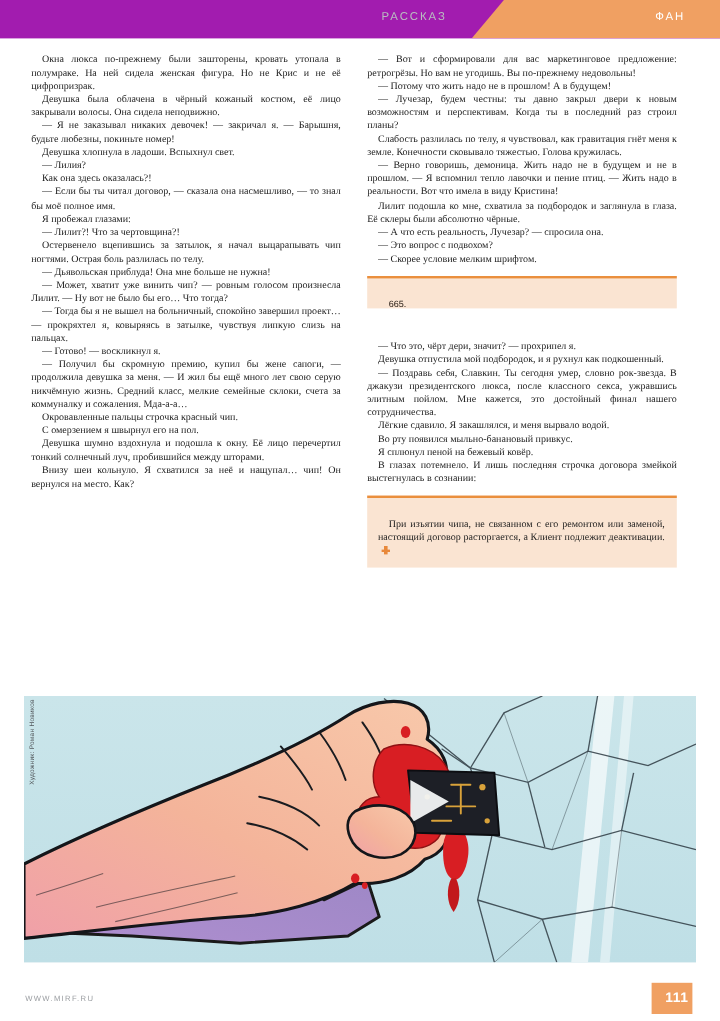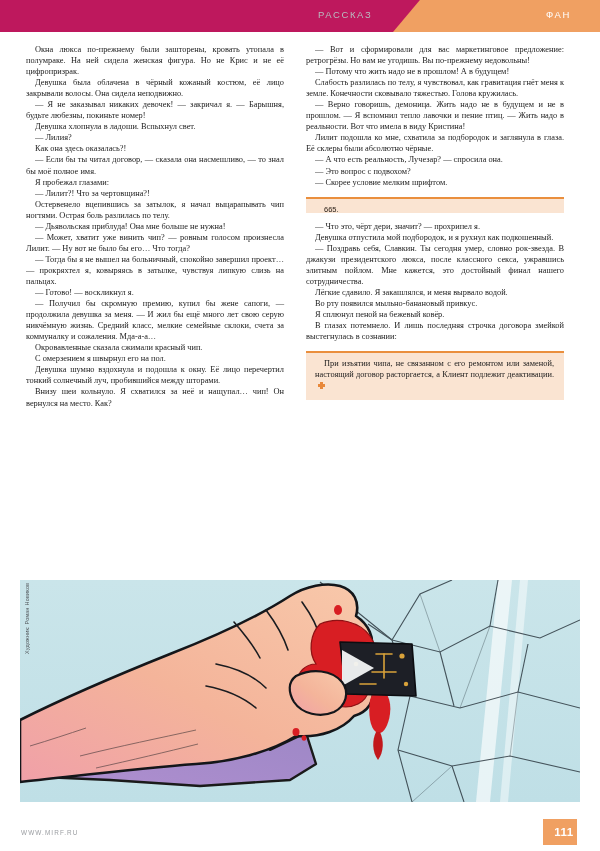--- a/index.html
+++ b/index.html
@@ -23,21 +23,21 @@
     background: #ffffff;
     overflow: hidden;
   }
 
   
   .header {
     position: absolute;
     top: 0; left: 0;
     width: 600px;
     height: 32px;
-    background: #be185d;
+    background: #a21caf;
   }
 
   .header-rubric {
     position: absolute;
     top: 9px;
     left: 318px;
     font-family: "Liberation Sans", sans-serif;
     font-size: 9.5px;
     letter-spacing: 1.6px;
     color: #b9bcc0;
@@ -90,22 +90,22 @@
     color: #1b1b1b;
     text-align: justify;
     text-indent: 9px;
     hyphens: auto;
   }
 
   
   .callout {
     background: #fae4d2;
     border-top: 2.5px solid #ea8f3d;
-    padding: 5px 10px 9px 9px;
-    margin: 9px 0 8px 0;
+    padding: 16px 10px 9px 9px;
+    margin: 9px 0 26px 0;
   }
 
   .callout-text {
     font-family: "Liberation Sans", sans-serif;
     font-size: 7.5px;
     line-height: 10.5px;
     color: #2a2018;
     text-indent: 0;
     text-align: left;
     padding-left: 15px;
@@ -233,29 +233,30 @@
       <p>Как она здесь оказалась?!</p>
       <p>— Если бы ты читал договор, — сказала она насмешливо, — то знал бы моё полное имя.</p>
       <p>Я пробежал глазами:</p>
       <p>— Лилит?! Что за чертовщина?!</p>
       <p>Остервенело вцепившись за затылок, я начал выцарапывать чип ногтями. Острая боль разлилась по телу.</p>
       <p>— Дьявольская приблуда! Она мне больше не нужна!</p>
       <p>— Может, хватит уже винить чип? — ровным голосом произнесла Лилит. — Ну вот не было бы его… Что тогда?</p>
       <p>— Тогда бы я не вышел на больничный, спокойно завершил проект… — прокряхтел я, ковыряясь в затылке, чувствуя липкую слизь на пальцах.</p>
       <p>— Готово! — воскликнул я.</p>
       <p>— Получил бы скромную премию, купил бы жене сапоги, — продолжила девушка за меня. — И жил бы ещё много лет свою серую никчёмную жизнь. Средний класс, мелкие семейные склоки, счета за коммуналку и сожаления. Мда-а-а…</p>
-      <p>Окровавленные сказала сжимали красный чип.</p>
+      <p>Окровавленные пальцы строчка красный чип.</p>
       <p>С омерзением я швырнул его на пол.</p>
       <p>Девушка шумно вздохнула и подошла к окну. Её лицо перечертил тонкий солнечный луч, пробившийся между шторами.</p>
       <p>Внизу шеи кольнуло. Я схватился за неё и нащупал… чип! Он вернулся на место. Как?</p>
     </div>
 
     <div class="col col-right">
       <p>— Вот и сформировали для вас маркетинговое предложение: ретрогрёзы. Но вам не угодишь. Вы по-прежнему недовольны!</p>
       <p>— Потому что жить надо не в прошлом! А в будущем!</p>
+      <p>— Лучезар, будем честны: ты давно закрыл двери к новым возможностям и перспективам. Когда ты в последний раз строил планы?</p>
       <p>Слабость разлилась по телу, я чувствовал, как гравитация гнёт меня к земле. Конечности сковывало тяжестью. Голова кружилась.</p>
       <p>— Верно говоришь, демоница. Жить надо не в будущем и не в прошлом. — Я вспомнил тепло лавочки и пение птиц. — Жить надо в реальности. Вот что имела в виду Кристина!</p>
       <p>Лилит подошла ко мне, схватила за подбородок и заглянула в глаза. Её склеры были абсолютно чёрные.</p>
       <p>— А что есть реальность, Лучезар? — спросила она.</p>
       <p>— Это вопрос с подвохом?</p>
       <p>— Скорее условие мелким шрифтом.</p>
 
       <div class="callout">
         <p class="callout-text">
           <span class="callout-num">665.</span>

